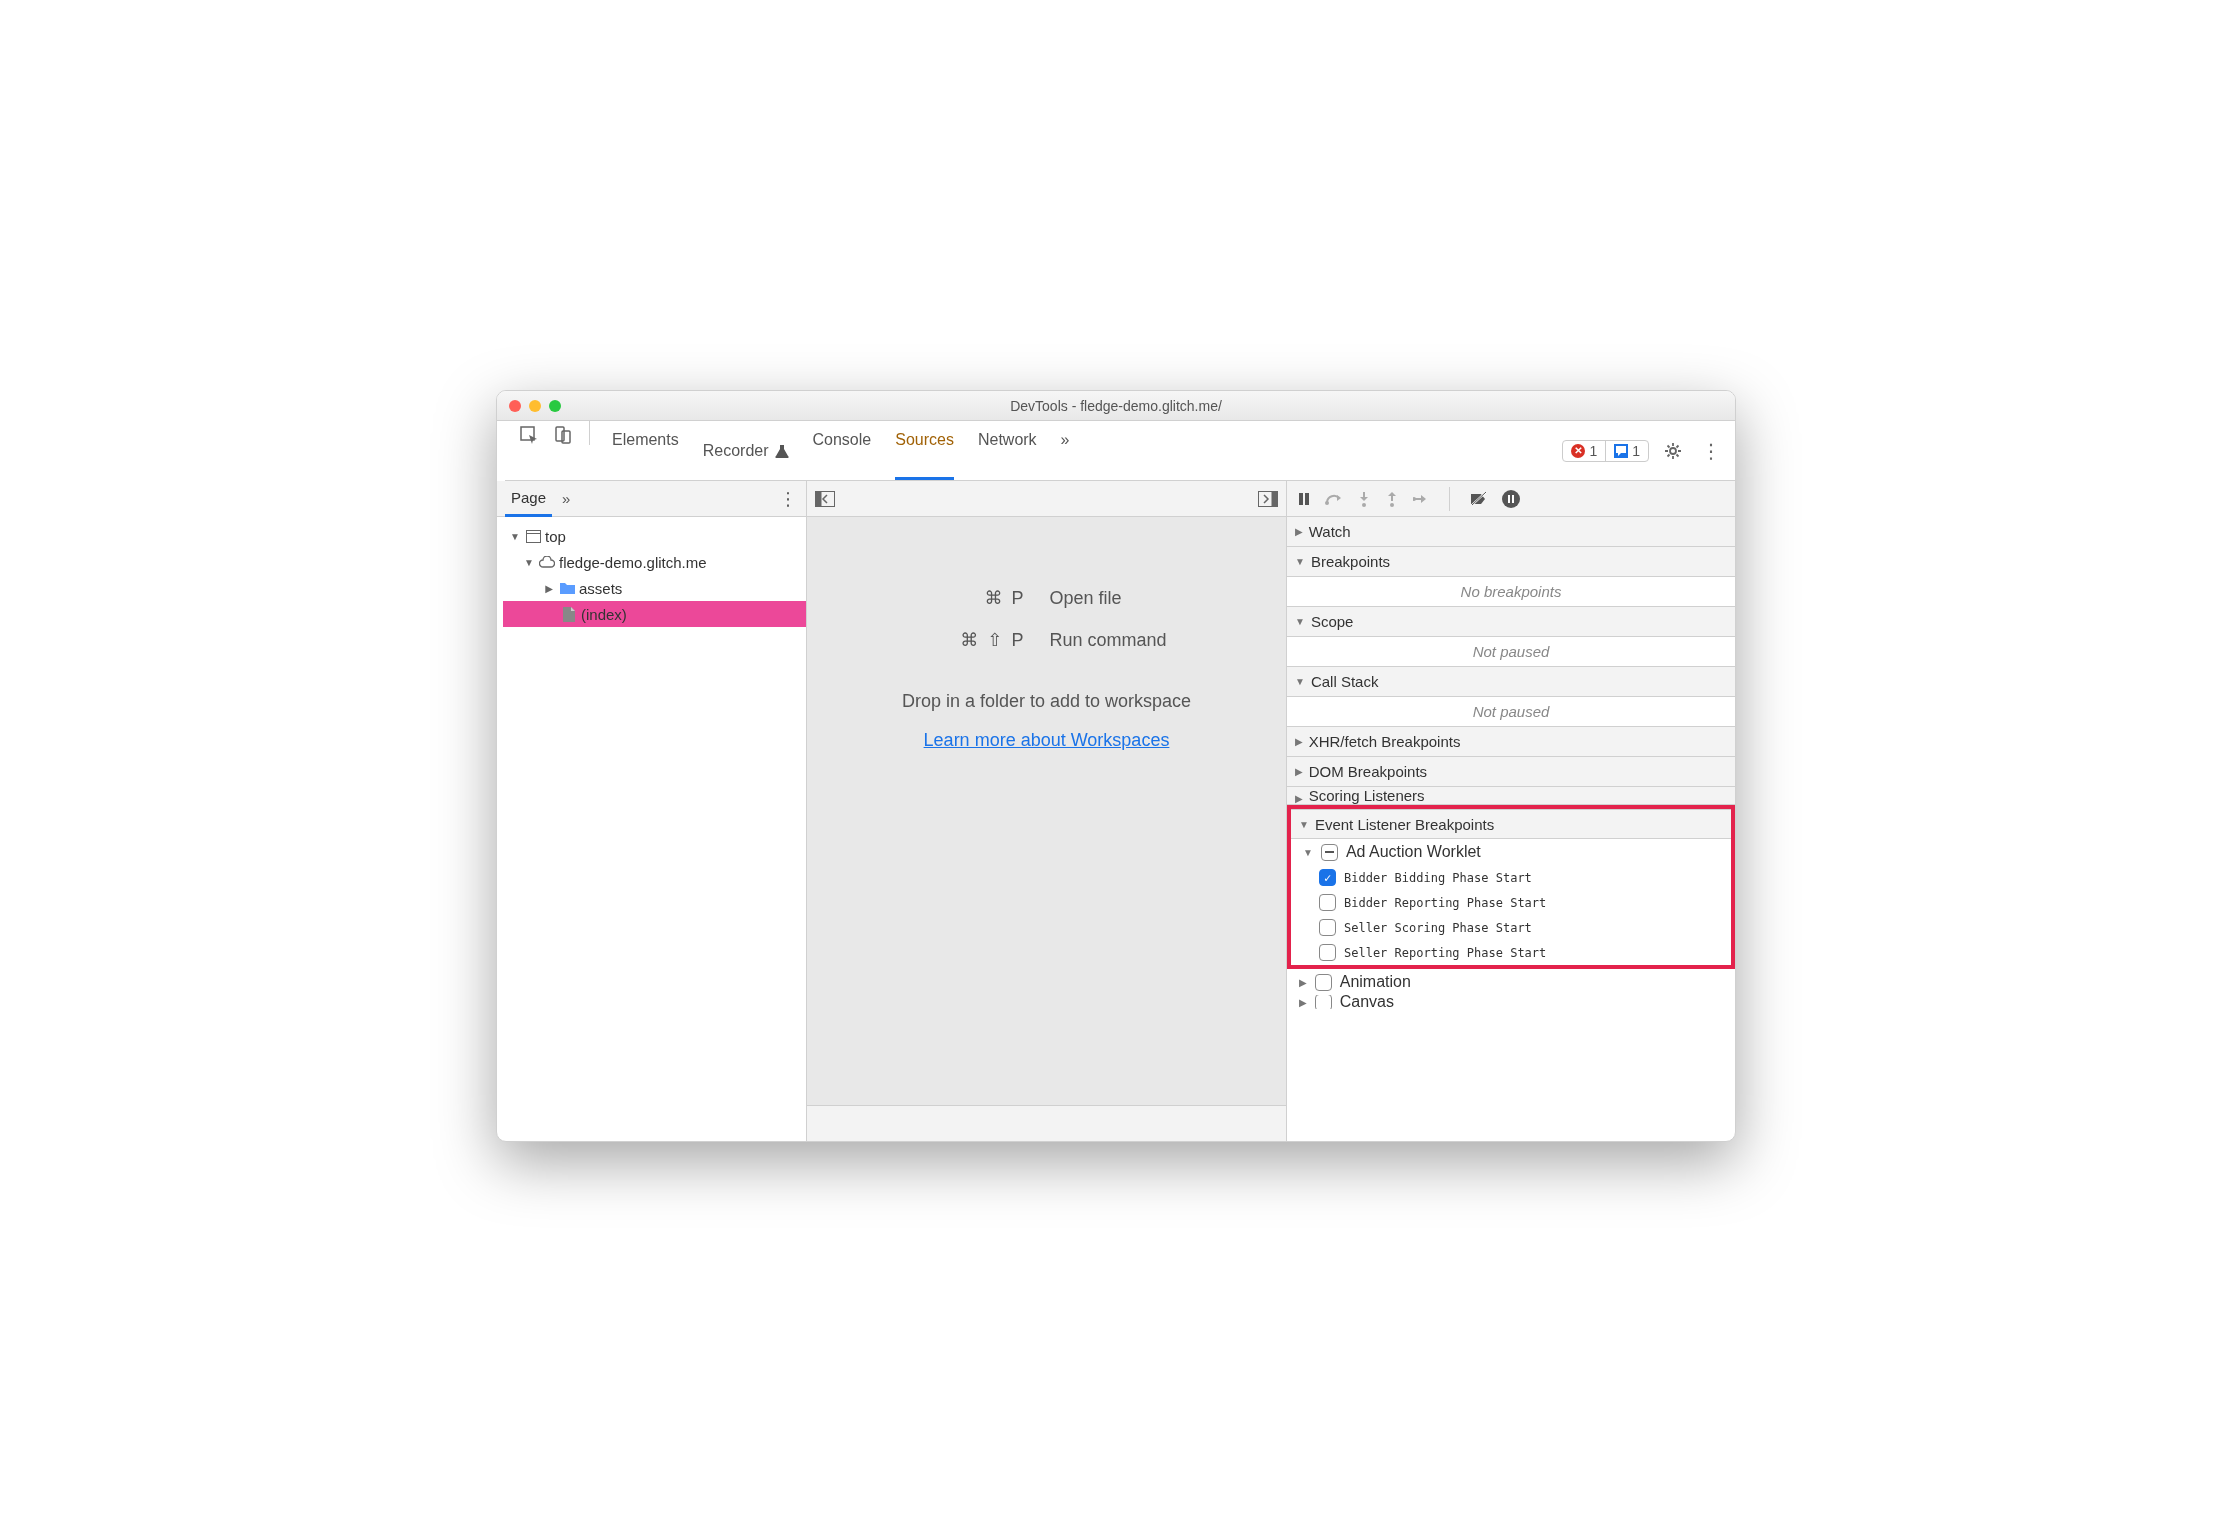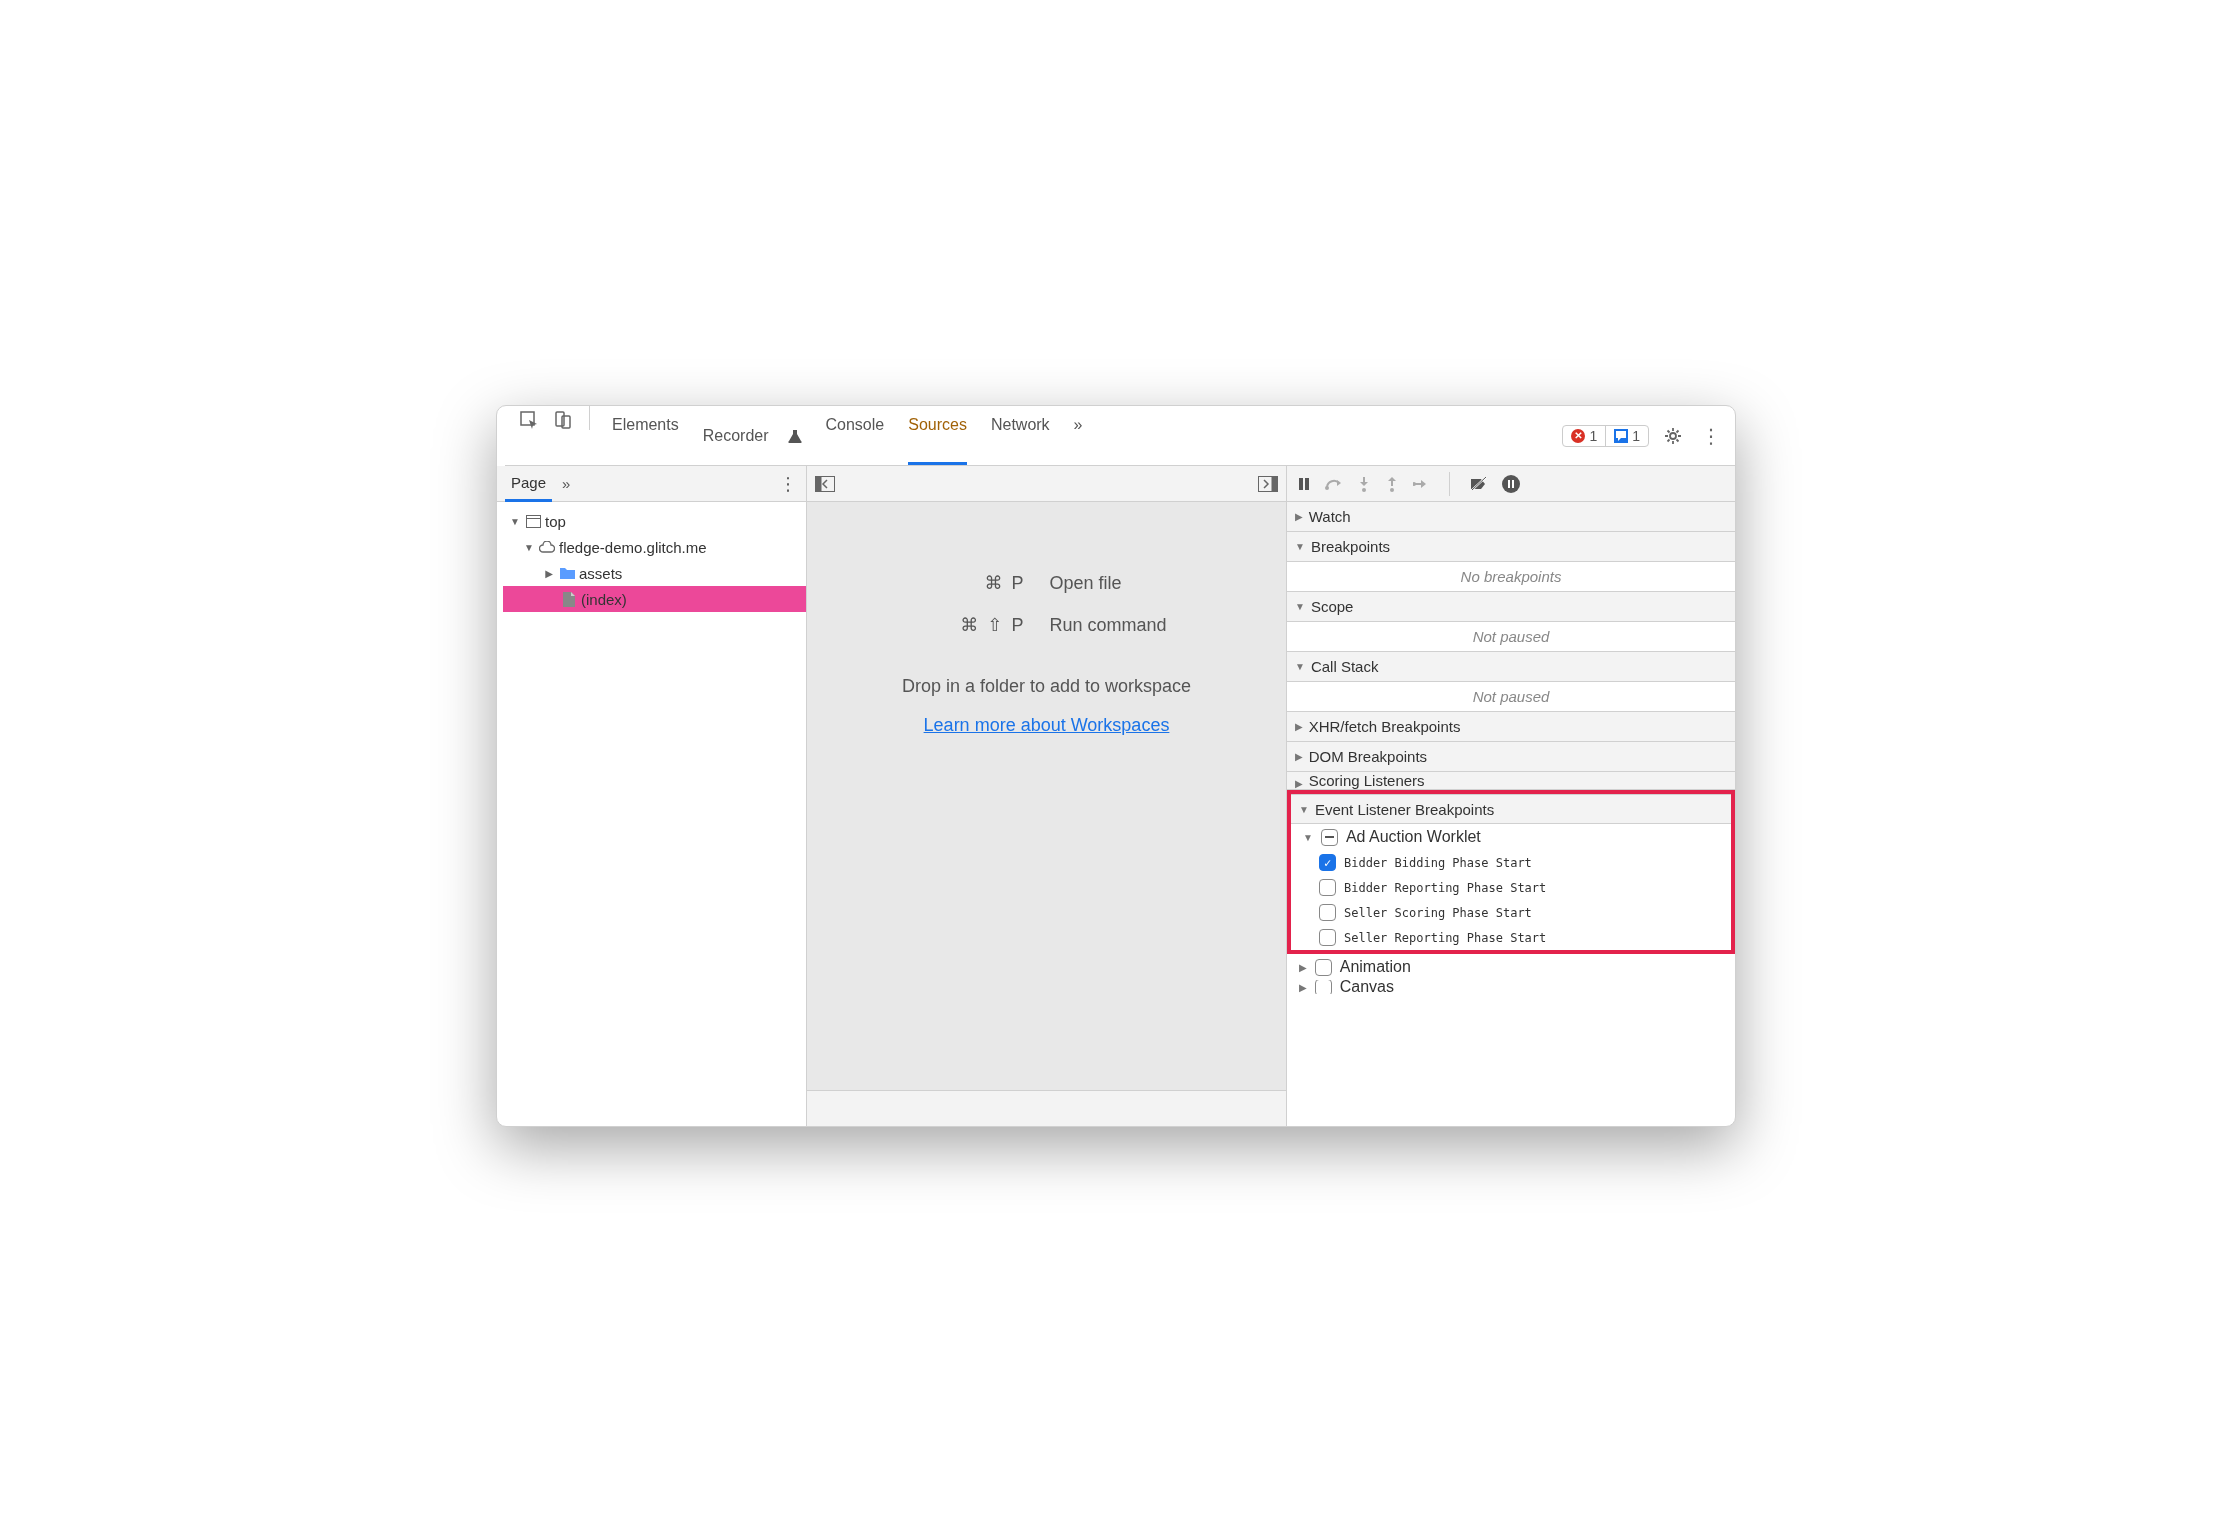--- a/index.html
+++ b/index.html
@@ -197,38 +197,46 @@
 .checkbox.partial::after { content:""; width:9px; height:2px; background:#555; }
 .folder-icon { fill:#5a9cff; }
 .file-icon { fill:#888; }
 svg { display:block; }
 </style>
 </head>
 <body>
 
 <div class="window">
 
+  <div class="titlebar">
+    <div class="traffic">
+      <div class="dot red"></div>
+      <div class="dot yellow"></div>
+      <div class="dot green"></div>
+    </div>
+    <div class="title">DevTools - fledge-demo.glitch.me/</div>
+  </div>
 
   <div class="toolbar">
     <div class="tb-icon">
       <svg width="20" height="20" viewBox="0 0 20 20">
           <rect x="2" y="2" width="13" height="13" fill="none" stroke="#666" stroke-width="1.5"></rect>
           <path d="M10 10 L18 14 L14 15 L13 19 Z" fill="#666"></path>
         </svg>
     </div>
     <div class="tb-icon">
       <svg width="20" height="20" viewBox="0 0 20 20">
           <rect x="3" y="2" width="8" height="14" fill="none" stroke="#666" stroke-width="1.5" rx="1"></rect>
           <rect x="9" y="6" width="8" height="12" fill="none" stroke="#666" stroke-width="1.5" rx="1"></rect>
         </svg>
     </div>
     <div class="tb-sep"></div>
     <div class="tabs">
       <div class="tab">Elements</div>
-      <div class="tab" style="display:flex;align-items:center;gap:19px;">
+      <div class="tab" style="display:flex;align-items:center;gap:6px;">
         <span>Recorder</span>
         <svg width="14" height="14" viewBox="0 0 14 14">
             <path d="M5 1 h4 v4 l4 7 a1 1 0 0 1 -1 2 H2 a1 1 0 0 1 -1 -2 l4 -7 Z" fill="#555"></path>
           </svg>
       </div>
       <div class="tab">Console</div>
       <div class="tab active">Sources</div>
       <div class="tab">Network</div>
       <div class="tab">»</div>
     </div>

